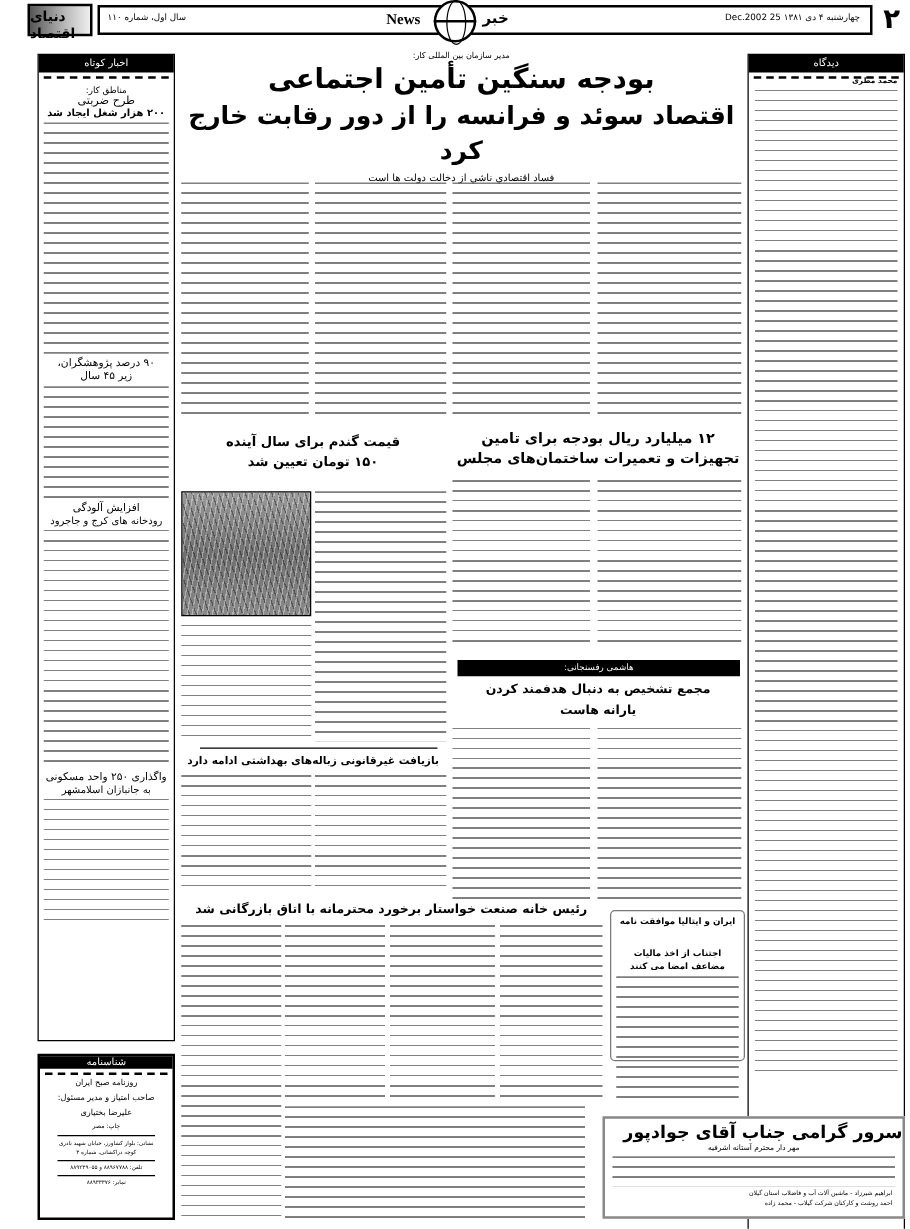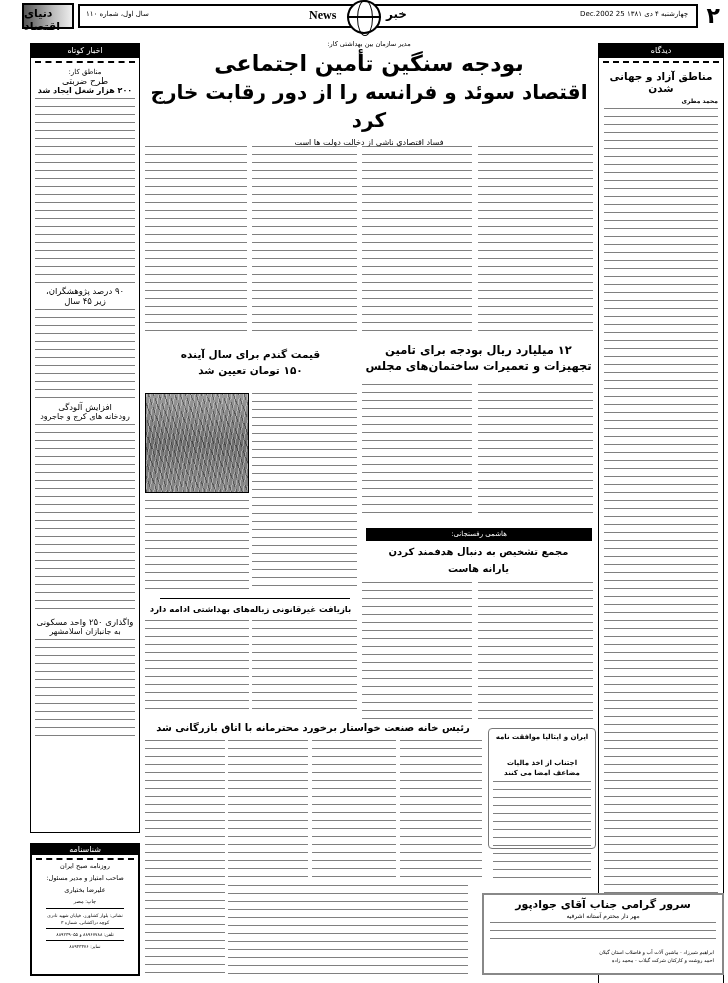--- a/index.html
+++ b/index.html
@@ -53,21 +53,20 @@
   <span class="mast-issue rtl">سال اول، شماره ۱۱۰</span>
   <span class="mast-news">News</span>
   <div class="mast-globe"></div>
   <span class="mast-khabar rtl">خبر</span>
   <span class="mast-date rtl">چهارشنبه ۴ دی ۱۳۸۱ 25 Dec.2002</span>
   <span class="mast-page">۲</span>
 </div>
 
 <div class="abs col-frame" style="left:598px; top:43px; width:126px; height:980px;">
   <div class="sec-head">دیدگاه</div>
-  <div class="rtl" style="font-size:10.5px; font-weight:bold; text-align:center; margin-top:12px;">مناطق آزاد و جهانی شدن</div>
   <div class="rtl" style="font-size:6px; padding:3px 5px 2px; font-weight:bold;">محمد مطری</div>
   <div class="filler" style="margin:2px 5px; height:790px;"></div>
 </div>
 
 <div class="abs col-frame" style="left:30px; top:43px; width:110px; height:790px;">
   <div class="sec-head">اخبار کوتاه</div>
   <div class="kicker" style="margin-top:10px; font-size:7px;">مناطق کار:</div>
   <div class="rtl" style="text-align:center; font-size:9px;">طرح ضربتی</div>
   <div class="rtl" style="text-align:center; font-size:8px; font-weight:bold;">۲۰۰ هزار شغل ایجاد شد</div>
   <div class="filler" style="margin:3px 4px; height:185px;"></div>
@@ -91,21 +90,21 @@
   <div class="rule" style="margin:4px 14px;"></div>
   <div class="rtl" style="text-align:center; font-size:4.5px;">نشانی: بلوار کشاورز، خیابان شهید نادری</div>
   <div class="rtl" style="text-align:center; font-size:4.5px; margin-top:2px;">کوچه دراکشانی، شماره ۳</div>
   <div class="rule" style="margin:3px 14px;"></div>
   <div class="rtl" style="text-align:center; font-size:4.5px;">تلفن: ۸۸۹۶۷۷۸۸ و ۸۸۹۲۳۹۰۵۵</div>
   <div class="rule" style="margin:3px 14px;"></div>
   <div class="rtl" style="text-align:center; font-size:4.5px;">نمابر: ۸۸۹۳۳۳۷۶</div>
 </div>
 
 <div class="abs" style="left:143px; top:40px; width:452px; height:105px;">
-  <div class="kicker" style="font-size:6.5px;">مدیر سازمان بین بهداشتی کار:</div>
+  <div class="kicker" style="font-size:6.5px;">مدیر سازمان بین المللی کار:</div>
   <h1 class="hl" style="font-size:22px; line-height:28px; margin-top:2px;">بودجه سنگین تأمین اجتماعی</h1>
   <h1 class="hl" style="font-size:20px; line-height:28px;">اقتصاد سوئد و فرانسه را از دور رقابت خارج کرد</h1>
   <div class="kicker" style="font-size:8px; margin-top:4px;">فساد اقتصادي ناشي از دخالت دولت ها است</div>
 </div>
 <div class="abs filler" style="left:478px; top:146px; width:115px; height:190px;"></div>
 <div class="abs filler" style="left:362px; top:146px; width:110px; height:190px;"></div>
 <div class="abs filler" style="left:252px; top:146px; width:105px; height:190px;"></div>
 <div class="abs filler" style="left:145px; top:146px; width:102px; height:190px;"></div>
 
 <div class="abs" style="left:362px; top:342px; width:233px; height:40px;">
@@ -144,18 +143,18 @@
 <div class="abs filler" style="left:228px; top:885px; width:240px; height:95px;"></div>
 
 <div class="abs box-grey" style="left:488px; top:728px; width:108px; height:121px; border-radius:4px;">
   <div class="rtl" style="text-align:center; font-size:7px; font-weight:bold; margin-top:4px;">ایران و ایتالیا موافقت نامه</div>
   <div class="rtl" style="text-align:center; font-size:7px; font-weight:bold; margin-top:18px;">اجتناب از اخذ مالیات</div>
   <div class="rtl" style="text-align:center; font-size:7px; font-weight:bold; margin-top:2px;">مضاعف امضا می کنند</div>
   <div class="filler" style="margin:4px; height:100px;"></div>
 </div>
 
 <div class="abs box-grey" style="left:482px; top:893px; width:242px; height:82px; border:2px solid #888;">
-  <div class="rtl" style="text-align:center; font-size:11px; font-weight:bold; margin-top:3px;">سرور گرامی جناب آقای جوادپور</div>
+  <div class="rtl" style="text-align:right; font-size:14px; font-weight:bold; margin-top:3px;">سرور گرامی جناب آقای جوادپور</div>
   <div class="rtl" style="text-align:center; font-size:6px; margin-top:1px;">مهر دار محترم آستانه اشرفیه</div>
   <div class="filler" style="margin:3px 6px; height:24px;"></div>
   <div class="rtl" style="font-size:5px; padding:0 8px; margin-top:2px;">ابراهیم شیرزاد - ماشین آلات آب و فاضلاب استان گیلان</div>
   <div class="rtl" style="font-size:5px; padding:0 8px; margin-top:2px;">احمد روشت و کارکنان شرکت گیلاب - محمد زاده</div>
 </div>
 
 </body></html>

